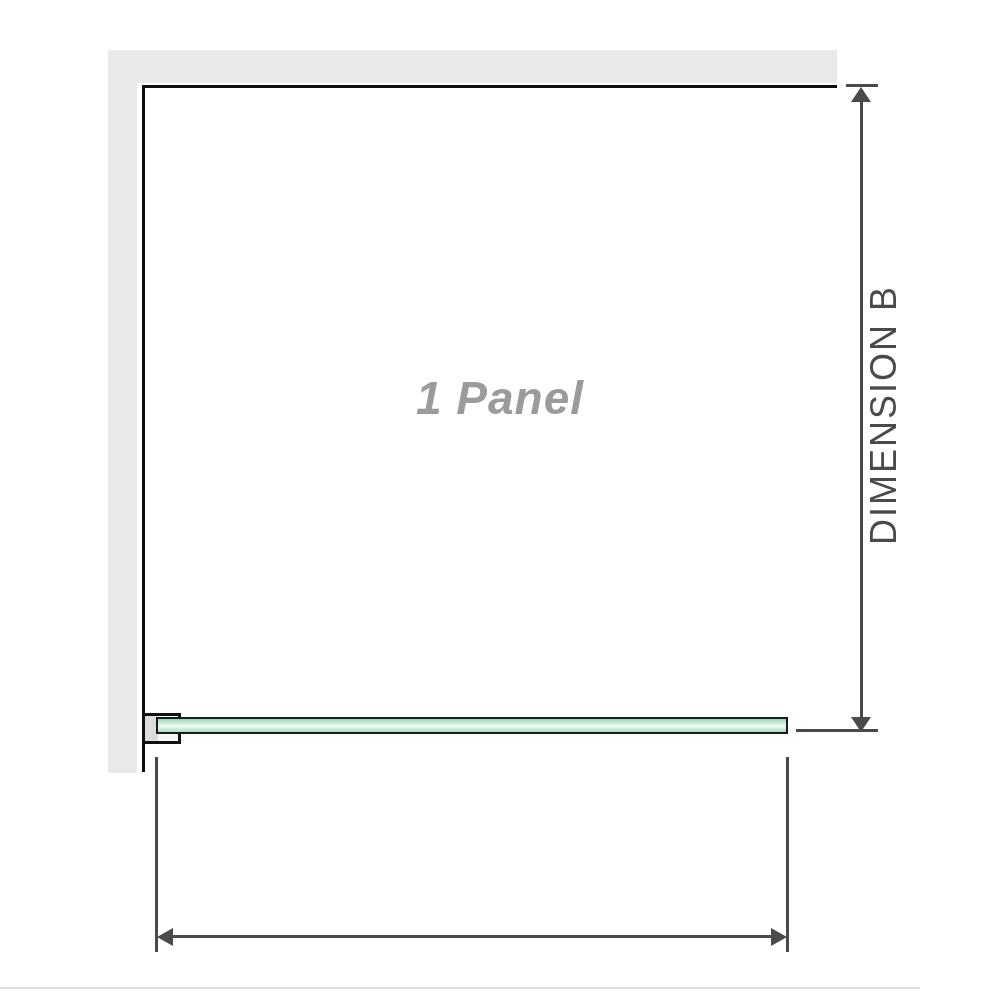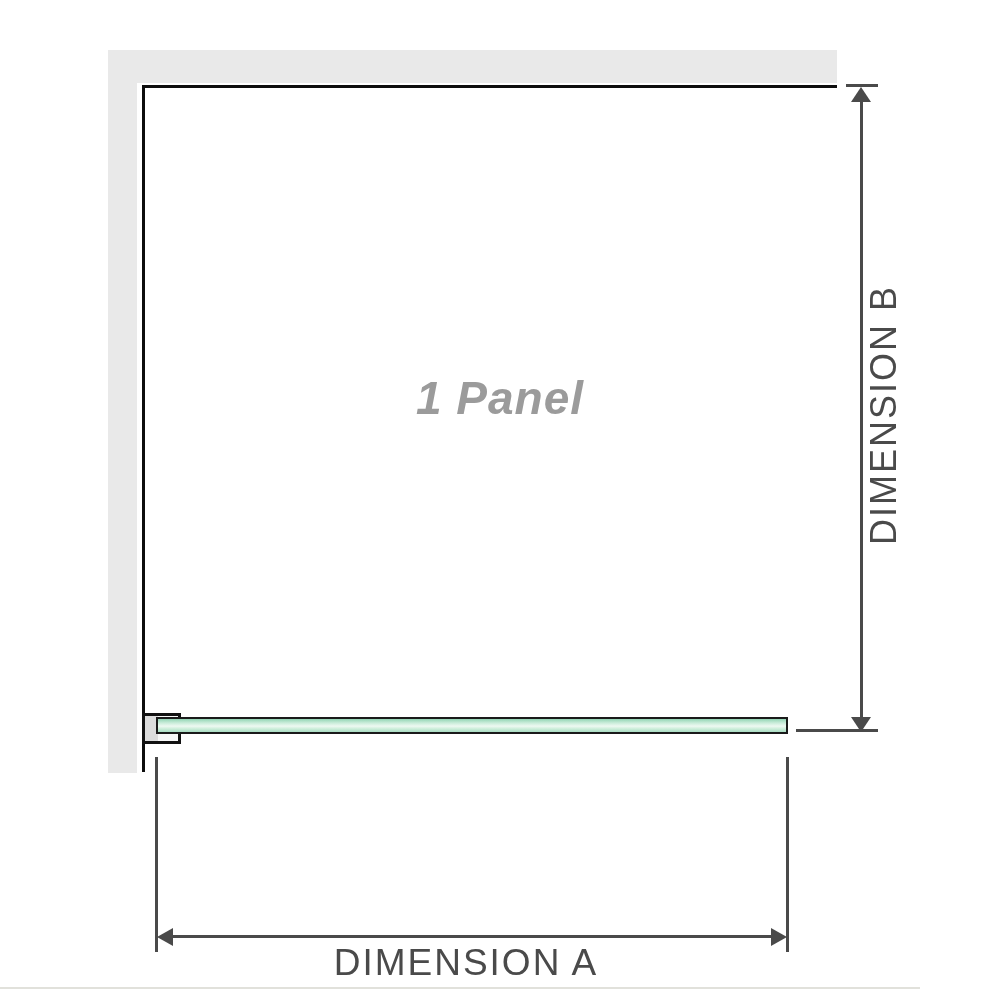--- a/index.html
+++ b/index.html
@@ -132,17 +132,16 @@
   <div class="abs dimB-arrow-down"></div>
   <div class="abs dim dimB-tick-top"></div>
   <div class="abs dim dimB-tick-bot"></div>
   <div class="abs dimB-label">DIMENSION B</div>
 
   <div class="abs dim dimA-ext-left"></div>
   <div class="abs dim dimA-ext-right"></div>
   <div class="abs dim dimA-shaft"></div>
   <div class="abs dimA-arrow-left"></div>
   <div class="abs dimA-arrow-right"></div>
-  <div class="abs dimA-label">DIMENSION A</div>
 
   <div class="abs bottom-hairline"></div>
 
 </div>
 
 </body></html>

